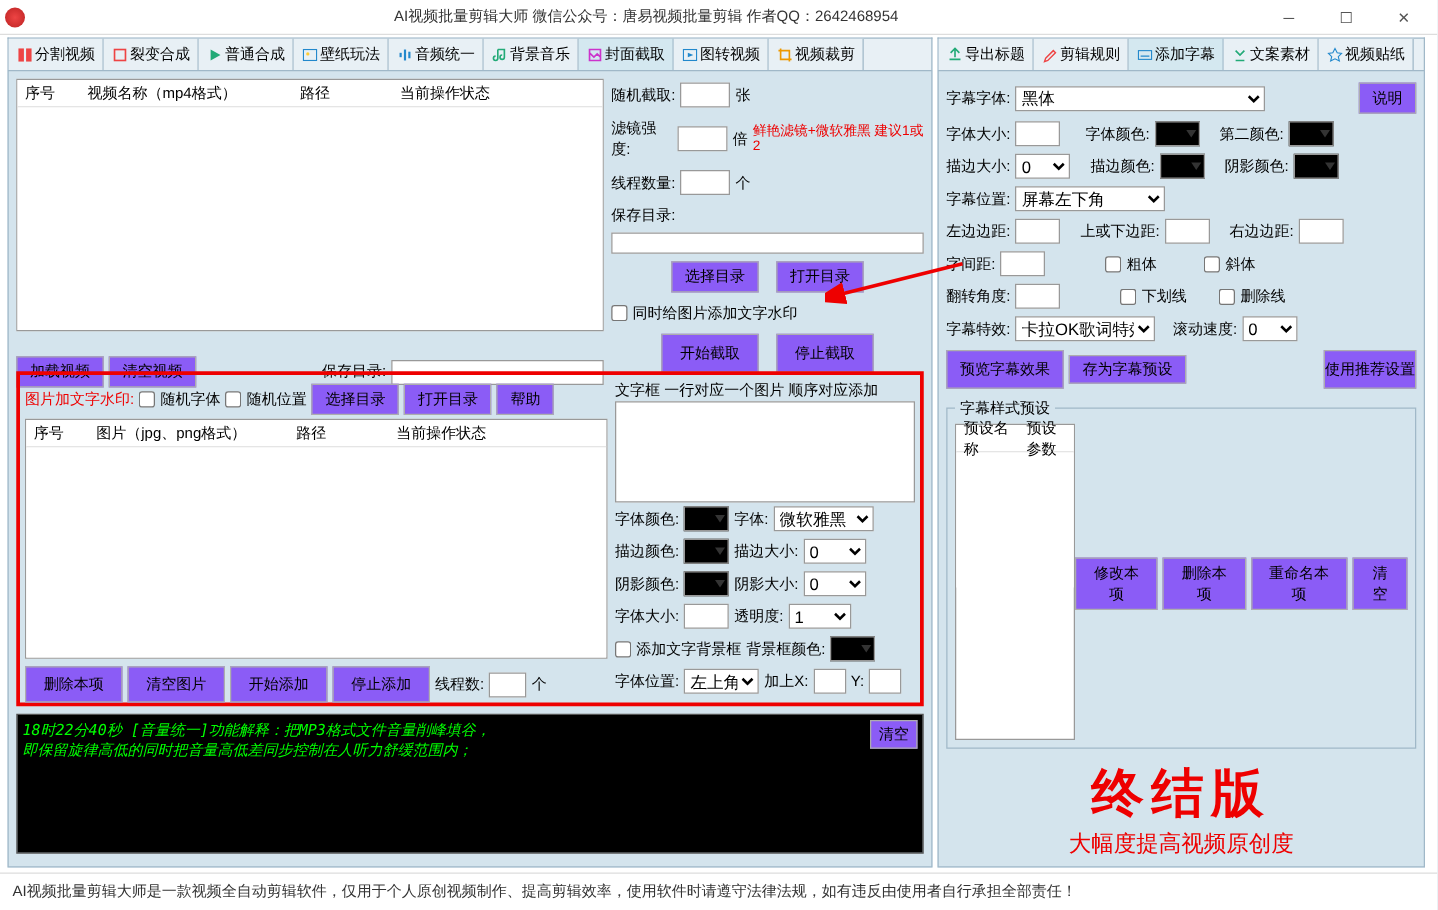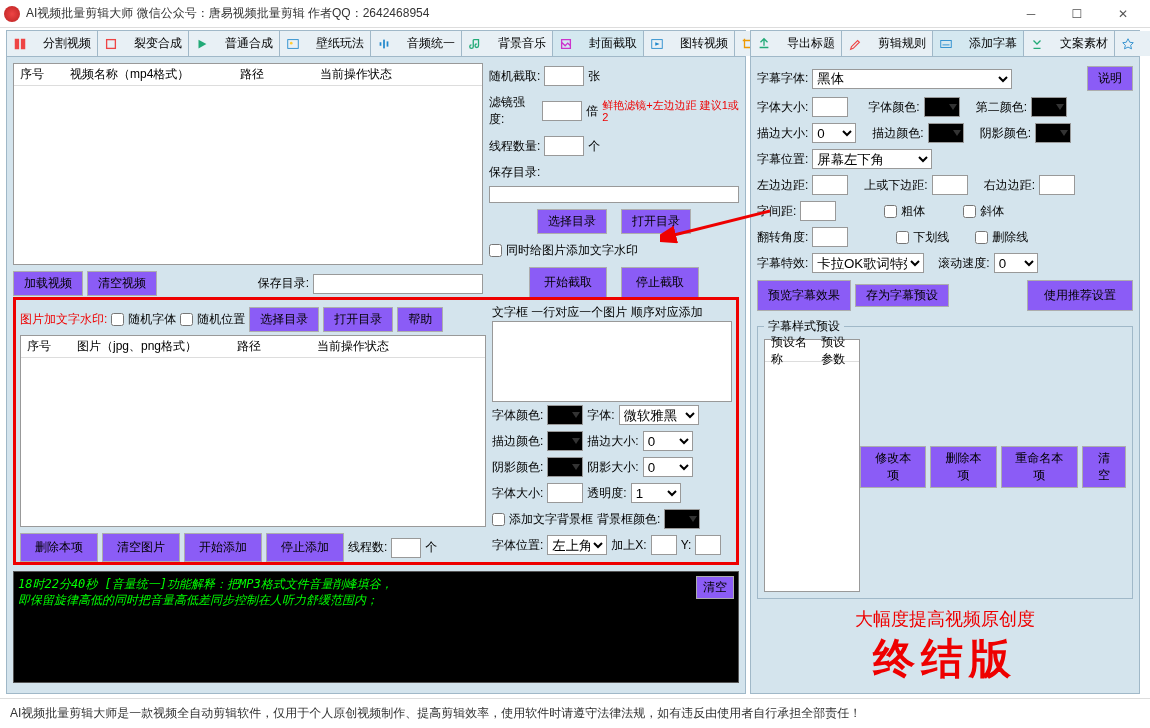--- a/index.html
+++ b/index.html
@@ -1,26 +1,26 @@
 <!DOCTYPE html>
 <html><head>
 <meta charset="utf-8">
 <style>
 * { box-sizing: border-box; margin: 0; padding: 0; }
 body { font-family: "Microsoft YaHei", sans-serif; font-size: 12px; background: #fff; width: 1150px; height: 728px; overflow: hidden; }
 .titlebar { display: flex; align-items: center; height: 28px; padding: 0 4px; border-bottom: 1px solid #ddd; background: #fff; }
 .titlebar .icon { width: 16px; height: 16px; background: radial-gradient(circle,#e44,#b22); border-radius: 50%; margin-right: 6px; }
-.titlebar .title { flex: 1; color: #333; }
+.titlebar .title { flex: 1; color: #333; text-align: center; }
 .winbtns { display: flex; }
 .winbtn { width: 46px; height: 28px; display: flex; align-items: center; justify-content: center; color: #555; }
 .main { display: flex; height: 670px; padding: 2px 6px 4px 6px; gap: 4px; }
 .left { width: 740px; display: flex; flex-direction: column; }
 .right { width: 390px; display: flex; flex-direction: column; }
 .tabs { display: flex; border: 1px solid #a0b8c8; border-bottom: none; background: #e8f0f5; height: 26px; }
-.tab { display: flex; align-items: center; padding: 0 6px; border-right: 1px solid #a0b8c8; cursor: pointer; gap: 16px; background: #e8f0f5; white-space: nowrap; }
+.tab { display: flex; align-items: center; padding: 0 6px; border-right: 1px solid #a0b8c8; cursor: pointer; gap: 1px; background: #e8f0f5; white-space: nowrap; }
 .tab.active { background: #d4e8f0; }
 .tab svg { width: 14px; height: 14px; }
 .panel { border: 1px solid #a0b8c8; background: #d4e4ed; padding: 6px; display: flex; flex-direction: column; flex: 1; }
 .table { background: #fff; border: 1px solid #999; }
 .thead { display: flex; background: #fff; border-bottom: 1px solid #ddd; height: 22px; align-items: center; }
 .th { padding: 0 6px; font-size: 12px; }
 .tbody { background: #fff; }
 .btn { background: #8b5cf6; border: 1px solid #adadad; padding: 3px 10px; cursor: pointer; font-size: 12px; }
 .input { border: 1px solid #999; background: #fff; height: 20px; padding: 0 2px; }
 .select { border: 1px solid #999; background: #fff; height: 20px; }
@@ -122,40 +122,40 @@
         <div style="flex:1; display:flex; flex-direction:column;">
           <div class="table" style="flex:1;">
             <div class="thead">
               <div class="th" style="width:50px">序号</div>
               <div class="th" style="width:170px">视频名称（mp4格式）</div>
               <div class="th" style="width:80px">路径</div>
               <div class="th">当前操作状态</div>
             </div>
             <div class="tbody" style="height:178px;"></div>
           </div>
-          <div class="row" style="margin-top:6px;">
+          <div class="row" style="margin-top:20px;">
             <button class="btn">加载视频</button>
             <button class="btn">清空视频</button>
             <div style="flex:1"></div>
             <span class="lbl">保存目录:</span>
             <input class="input" style="width: 170px;">
           </div>
         </div>
 
         <div style="width:250px; display:flex; flex-direction:column; gap:2px;">
           <div class="row">
               <span class="lbl">随机截取:</span>
               <input class="input" style="width: 40px;">
               <span class="lbl">张</span>
             </div>
           <div class="row">
               <span class="lbl">滤镜强度:</span>
               <input class="input" style="width: 40px;">
               <span class="lbl">倍</span>
-              <span class="redtxt" style="font-size:11px;line-height:12px">鲜艳滤镜+左边边距 建议1或2</span>
+              <span class="redtxt" style="font-size:11px;line-height:12px">鲜艳滤镜+微软雅黑 建议1或2</span>
             </div>
           <div class="row">
               <span class="lbl">线程数量:</span>
               <input class="input" style="width: 40px;">
               <span class="lbl">个</span>
             </div>
           <div class="row">
               <span class="lbl">保存目录:</span>
             </div>
           <input class="input" style="width: 100%; height: 26px;">
@@ -369,39 +369,39 @@
           <span class="lbl">字幕特效:</span>
           <select class="select" style="width:112px"><option>卡拉OK歌词特效</option></select>
           <span style="width:6px"></span>
           <span class="lbl">滚动速度:</span>
           <select class="select" style="width:44px"><option>0</option></select>
         </div>
       <div class="row" style="margin-top:4px">
         <button class="btn" style="padding:6px 10px">预览字幕效果</button>
         <button class="btn" style="padding:2px 10px">存为字幕预设</button>
         <div style="flex:1"></div>
-        <button class="btn" style="padding:6px 16px">使用推荐设置</button>
+        <button class="btn" style="padding:6px 0">使用推荐设置</button>
       </div>
       <fieldset style="flex:1; display:flex; flex-direction:row;">
         <legend>字幕样式预设</legend>
         <div class="table" style="flex:1;">
           <div class="thead">
             <div class="th" style="width:70px">预设名称</div>
             <div class="th">预设参数</div>
           </div>
           <div class="tbody" style="height:108px;"></div>
         </div>
         <div class="row" style="margin-top:6px">
           <button class="btn">修改本项</button>
           <button class="btn">删除本项</button>
           <button class="btn">重命名本项</button>
           <button class="btn">清空</button>
         </div>
       </fieldset>
       <div class="bigred" style="margin-top:8px">
+        <div style="font-size:42px;font-weight:bold;letter-spacing:6px">终结版</div>
         <div style="font-size:18px">大幅度提高视频原创度</div>
-        <div style="font-size:42px;font-weight:bold;letter-spacing:6px">终结版</div>
       </div>
     </div>
   </div>
 </div>
 
 <div class="footer">AI视频批量剪辑大师是一款视频全自动剪辑软件，仅用于个人原创视频制作、提高剪辑效率，使用软件时请遵守法律法规，如有违反由使用者自行承担全部责任！</div>
 
 </body></html>

